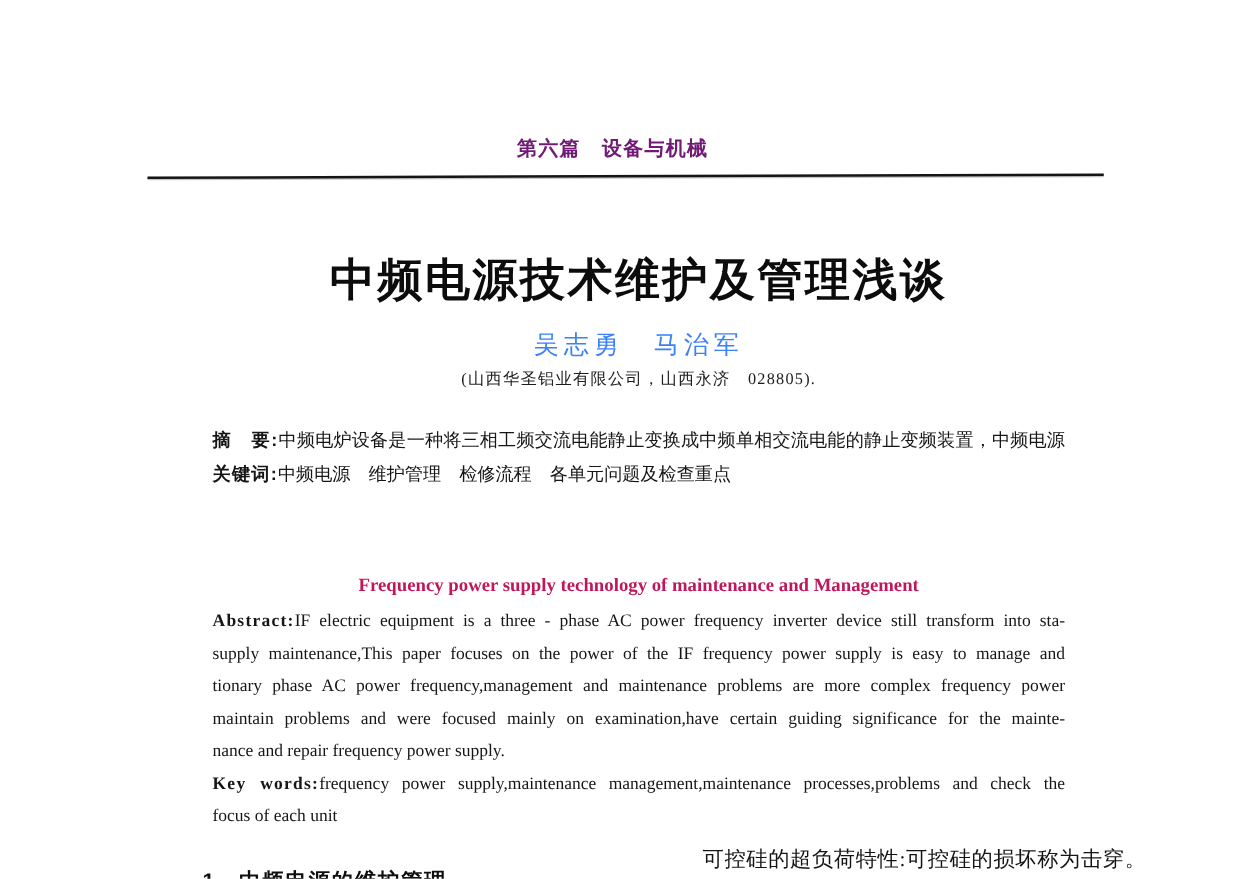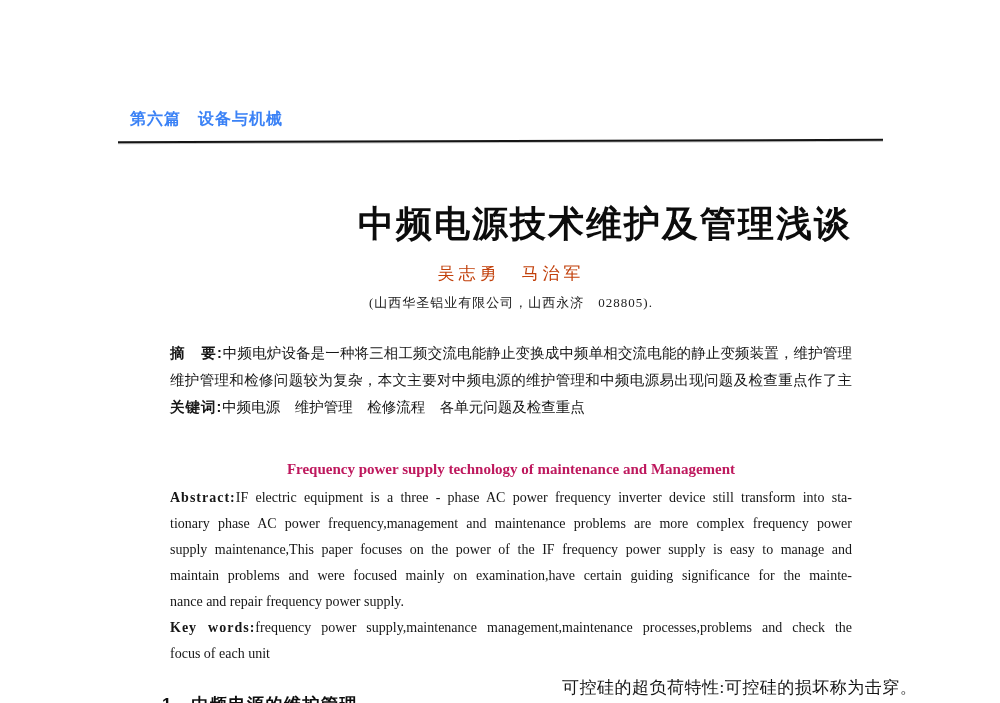--- a/index.html
+++ b/index.html
@@ -10,52 +10,52 @@
     background: #ffffff;
     overflow: hidden;
     color: #191919;
   }
   .sans  { font-family: "Liberation Sans", "DejaVu Sans", sans-serif; }
   .serif { font-family: "Liberation Serif", "DejaVu Serif", serif; }
 
   .running-header {
     position: absolute;
     top: 109px; left: 130px; width: 720px;
-    text-align: left;
+    text-align: center;
     font-size: 16px;
     font-weight: bold;
     letter-spacing: 1px;
-    color: #3b82f6;
+    color: #701a75;
   }
   .header-rule {
     position: absolute;
     top: 140px; left: 118px;
     width: 765px; height: 2px;
     background: #151515;
     transform: rotate(-0.18deg);
     box-shadow: 0 1px 0 rgba(20,20,20,0.25);
   }
 
   .article-title {
     position: absolute;
     top: 200px; left: 170px; width: 682px;
-    text-align: right;
+    text-align: center;
     font-size: 36px;
     font-weight: bold;
     letter-spacing: 2px;
     color: #0c0c0c;
     white-space: nowrap;
   }
   .authors {
     position: absolute;
     top: 262px; left: 170px; width: 682px;
     text-align: center;
-    font-size: 17px;
+    font-size: 20px;
     letter-spacing: 4px;
-    color: #c2410c;
+    color: #3b82f6;
   }
   .affiliation {
     position: absolute;
     top: 294px; left: 170px; width: 682px;
     text-align: center;
     font-size: 13px;
     letter-spacing: 1px;
     color: #1c1c1c;
   }
 
@@ -119,41 +119,38 @@
   <div class="header-rule"></div>
 
   <div class="article-title sans">中频电源技术维护及管理浅谈</div>
 
   <div class="authors serif">吴志勇　马治军</div>
 
   <div class="affiliation serif">(山西华圣铝业有限公司，山西永济　028805).</div>
 
   <div class="cn-abstract serif">
     <div class="line fill">
-      <span class="blabel sans">摘　要:</span><span>中频电炉设备是一种将三相工频交流电能静止变换成中频单相交流电能的静止变频装置，维护管理</span>
-    </div>
-    <div class="line fill">
-      <span>维护管理和检修问题较为复杂，本文主要对中频电源的维护管理和中频电源易出现问题及检查重点作了主</span>
+      <span class="blabel sans">摘　要:</span><span>中频电炉设备是一种将三相工频交流电能静止变换成中频单相交流电能的静止变频装置，中频电源</span>
     </div>
     <div class="line">
       <span class="blabel sans">关键词:</span><span>中频电源　维护管理　检修流程　各单元问题及检查重点</span>
     </div>
   </div>
 
   <div class="en-title serif">Frequency power supply technology of maintenance and Management</div>
 
   <div class="en-block serif">
     <div class="fill">
       <span class="blabel">Abstract:</span><span>IF electric equipment is a three - phase AC power frequency inverter device still transform into sta-</span>
     </div>
     <div class="fill">
-      <span>tionary phase AC power frequency,management and maintenance problems are more complex frequency power</span>
+      <span>supply maintenance,This paper focuses on the power of the IF frequency power supply is easy to manage and</span>
     </div>
     <div class="fill">
-      <span>supply maintenance,This paper focuses on the power of the IF frequency power supply is easy to manage and</span>
+      <span>tionary phase AC power frequency,management and maintenance problems are more complex frequency power</span>
     </div>
     <div class="fill">
       <span>maintain problems and were focused mainly on examination,have certain guiding significance for the mainte-</span>
     </div>
     <div>
       <span>nance and repair frequency power supply.</span>
     </div>
     <div class="fill">
       <span class="blabel">Key words:</span><span>frequency power supply,maintenance management,maintenance processes,problems and check the</span>
     </div>

